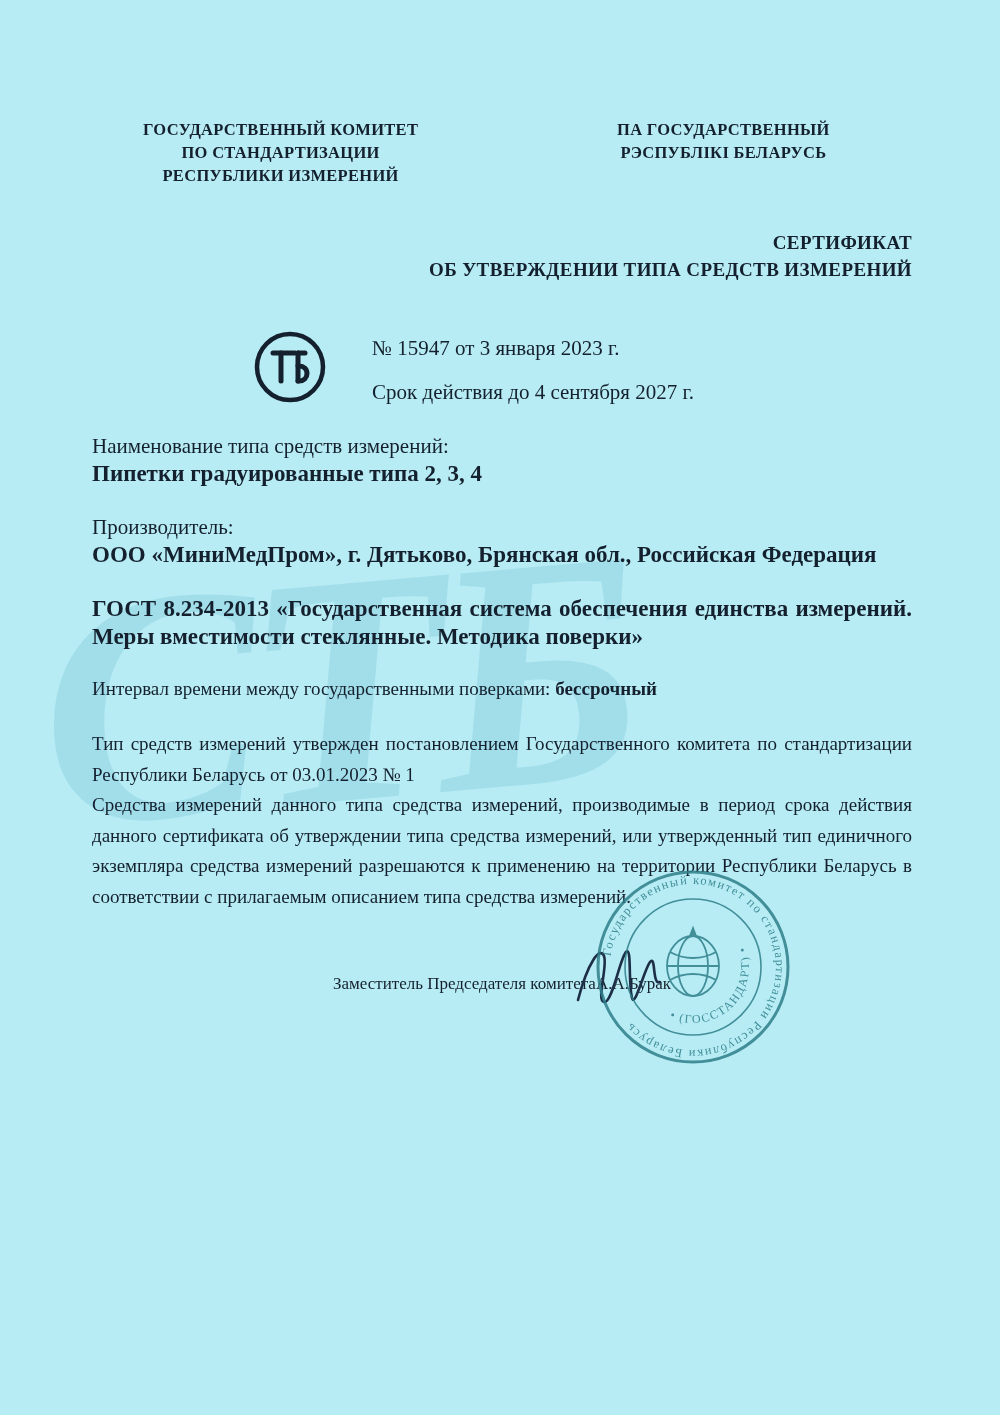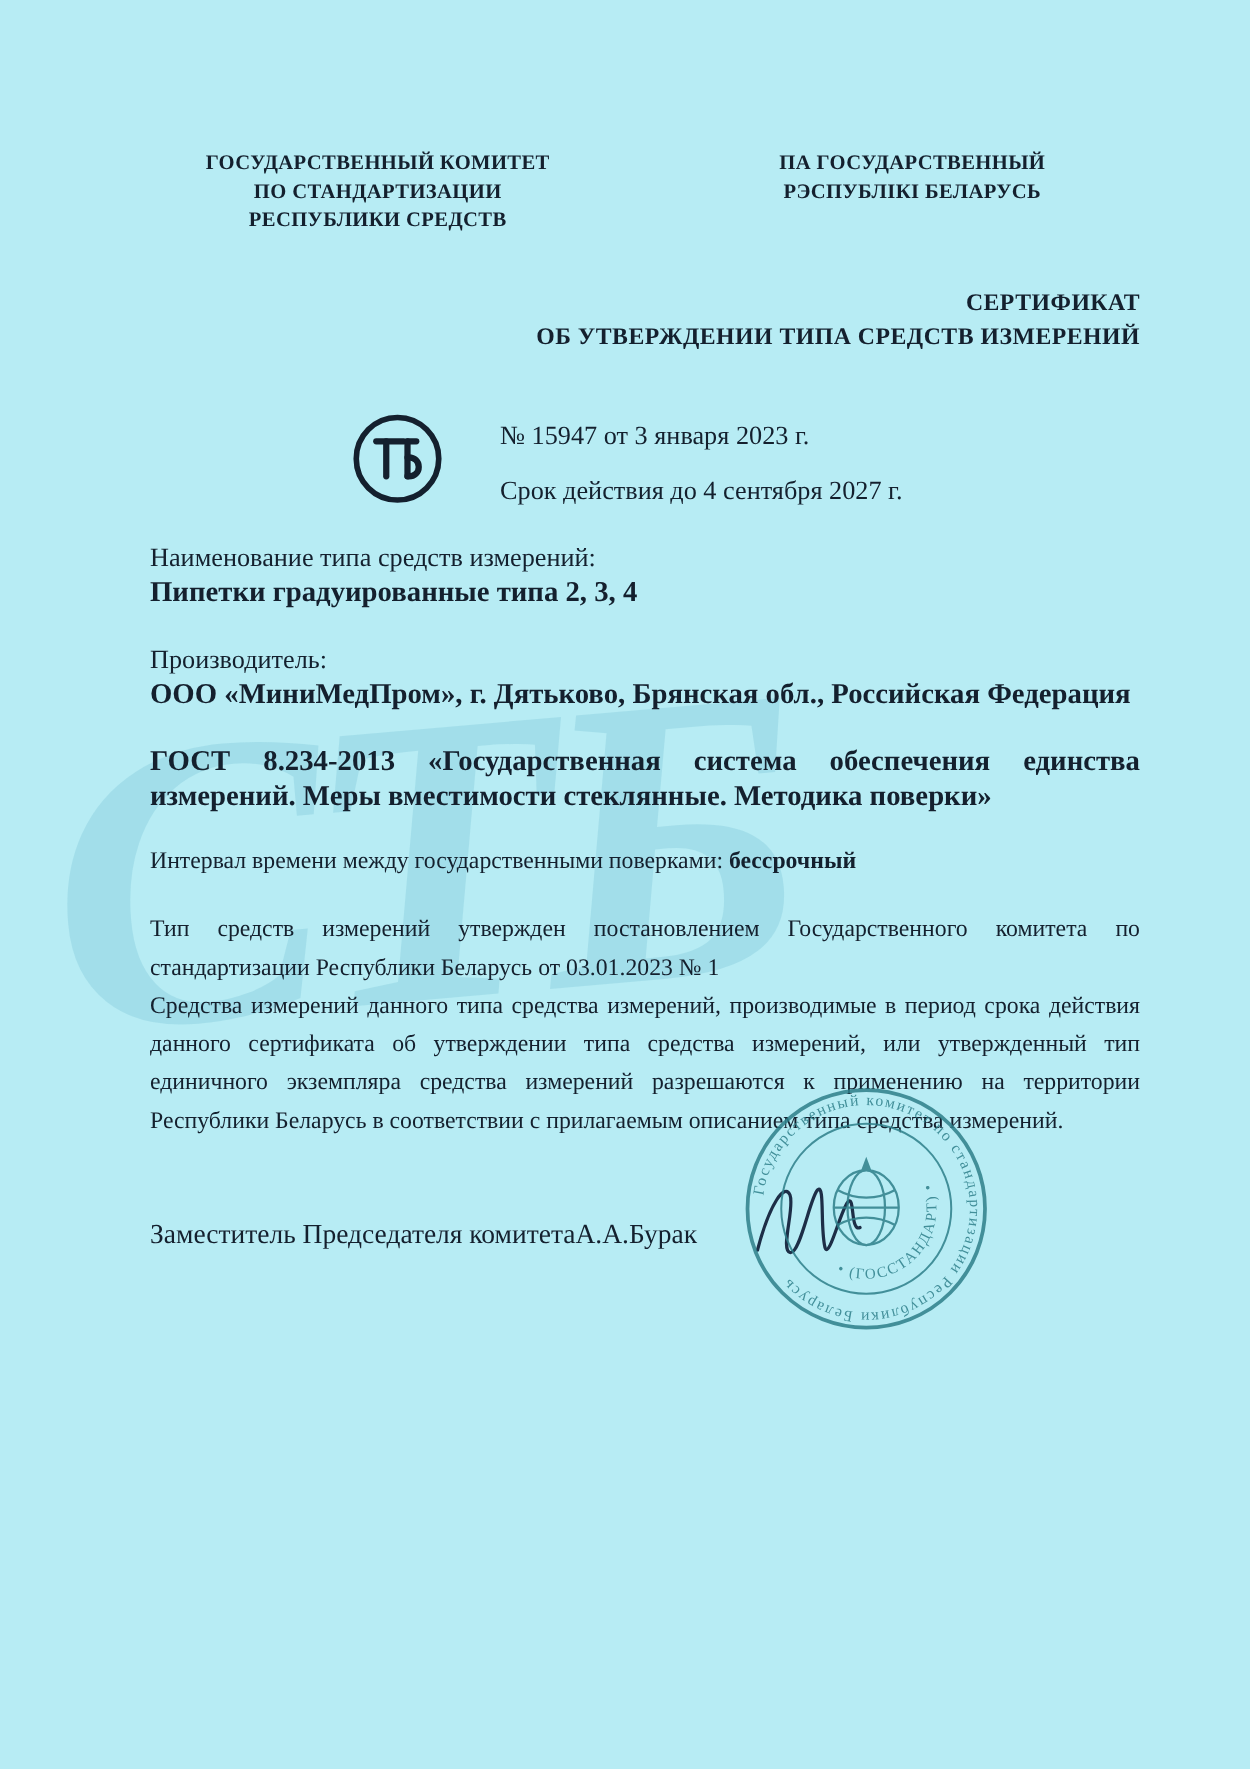--- a/index.html
+++ b/index.html
@@ -9,21 +9,20 @@
     height:1415px;
     background:#b7ecf4;
     overflow:hidden;
     font-family:"Liberation Serif", "DejaVu Serif", serif;
     color:#14202e;
   }
   .content{
     position:relative;
     z-index:2;
     padding:118px 88px 0 92px;
-    margin-left:28px;
   }
   
   .watermark{
     position:absolute;
     z-index:1;
     left:40px;
     top:500px;
     font-size:330px;
     font-style:italic;
     font-weight:bold;
@@ -79,22 +78,22 @@
     font-size:19px;
     line-height:30.5px;
     text-align:justify;
     margin:0;
   }
   
   .sig-row{
     position:relative;
     margin-top:62px;
     display:flex;
-    justify-content:flex-start;
-    font-size:22px;
+    justify-content:center;
+    font-size:17px;
   }
   .sig-squiggle{
     position:absolute;
     left:478px;
     top:-32px;
     z-index:3;
   }
   
   .stamp{
     position:absolute;
@@ -113,21 +112,21 @@
 <div class="page">
 
   <div class="watermark">СТБ</div>
 
   <div class="content">
 
     <div class="header-row">
       <div class="header-col">
         <div>ГОСУДАРСТВЕННЫЙ КОМИТЕТ</div>
         <div>ПО СТАНДАРТИЗАЦИИ</div>
-        <div>РЕСПУБЛИКИ СРЕДСТВ</div>
+        <div>РЕСПУБЛИКИ ИЗМЕРЕНИЙ</div>
       </div>
       <div class="header-col">
         <div>ПА ГОСУДАРСТВЕННЫЙ</div>
         <div>РЭСПУБЛІКІ БЕЛАРУСЬ</div>
       </div>
     </div>
 
     <div class="title-block">
       <div>СЕРТИФИКАТ</div>
       <div>ОБ УТВЕРЖДЕНИИ ТИПА СРЕДСТВ ИЗМЕРЕНИЙ</div>

